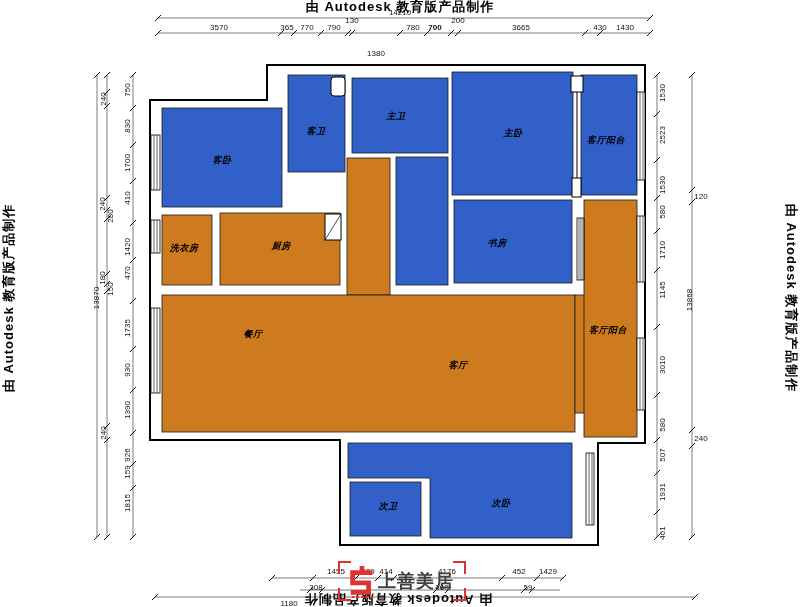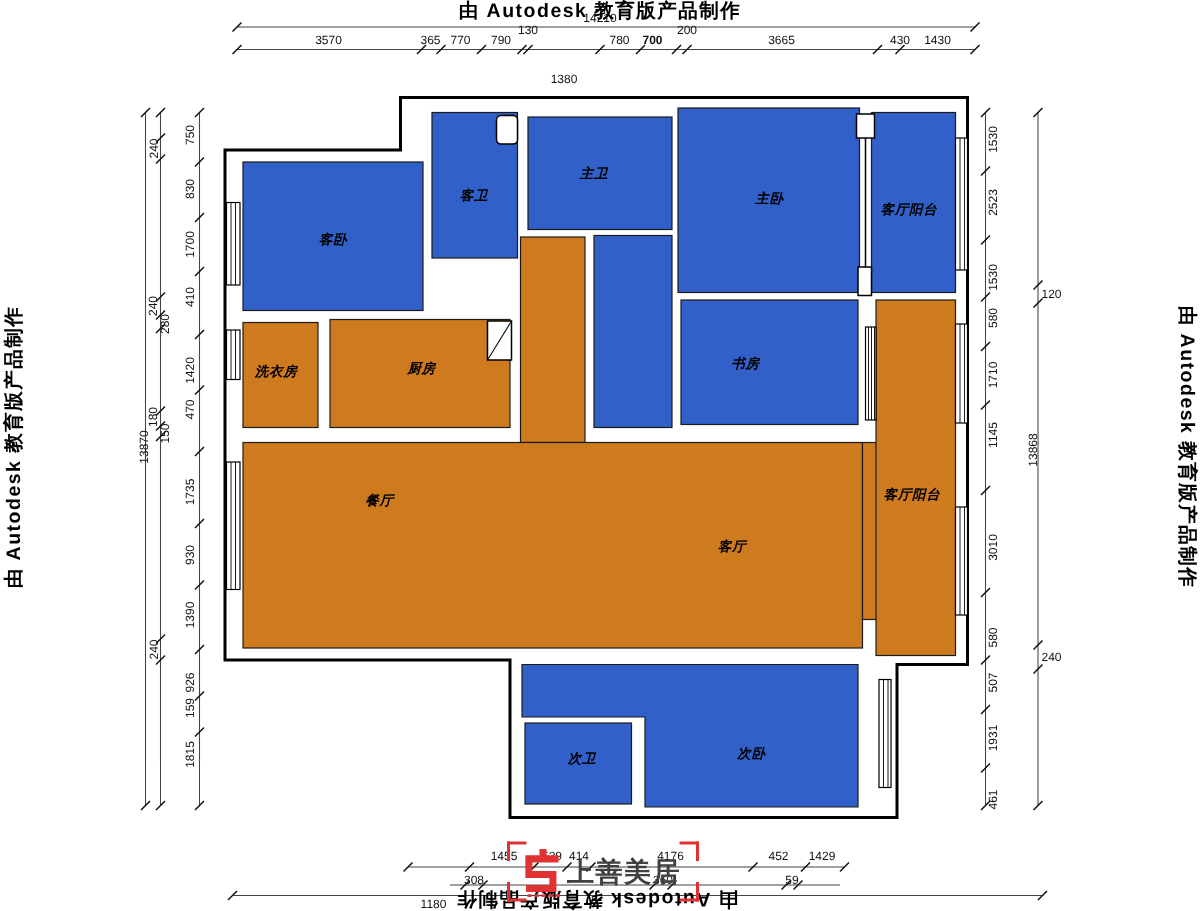--- a/index.html
+++ b/index.html
@@ -161,21 +161,21 @@
   <div id="room-layer">
       <span class="room-label" style="left: 222px; top: 160px;">客卧</span>
       <span class="room-label" style="left: 316px; top: 131px;">客卫</span>
       <span class="room-label" style="left: 396px; top: 116px;">主卫</span>
       <span class="room-label" style="left: 513px; top: 133px;">主卧</span>
       <span class="room-label" style="left: 606px; top: 140px;">客厅阳台</span>
       <span class="room-label" style="left: 184px; top: 248px;">洗衣房</span>
       <span class="room-label" style="left: 281px; top: 246px;">厨房</span>
       <span class="room-label" style="left: 497px; top: 243px;">书房</span>
       <span class="room-label" style="left: 253px; top: 334px;">餐厅</span>
-      <span class="room-label" style="left: 458px; top: 365px; margin-left: 30px;">客厅</span>
+      <span class="room-label" style="left: 458px; top: 365px;">客厅</span>
       <span class="room-label" style="left: 608px; top: 330px;">客厅阳台</span>
       <span class="room-label" style="left: 388px; top: 506px;">次卫</span>
       <span class="room-label" style="left: 501px; top: 503px;">次卧</span>
     </div>
 
   <div class="wm" id="wm-top">由 Autodesk 教育版产品制作</div>
   <div class="wm" id="wm-bottom">由 Autodesk 教育版产品制作</div>
   <div class="wm" id="wm-left">由 Autodesk 教育版产品制作</div>
   <div class="wm" id="wm-right">由 Autodesk 教育版产品制作</div>
 

